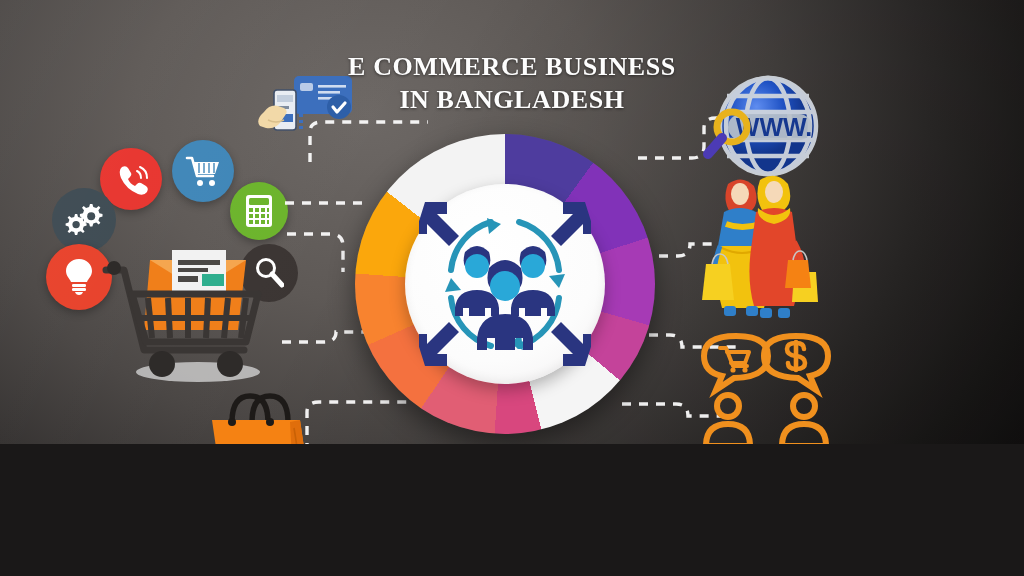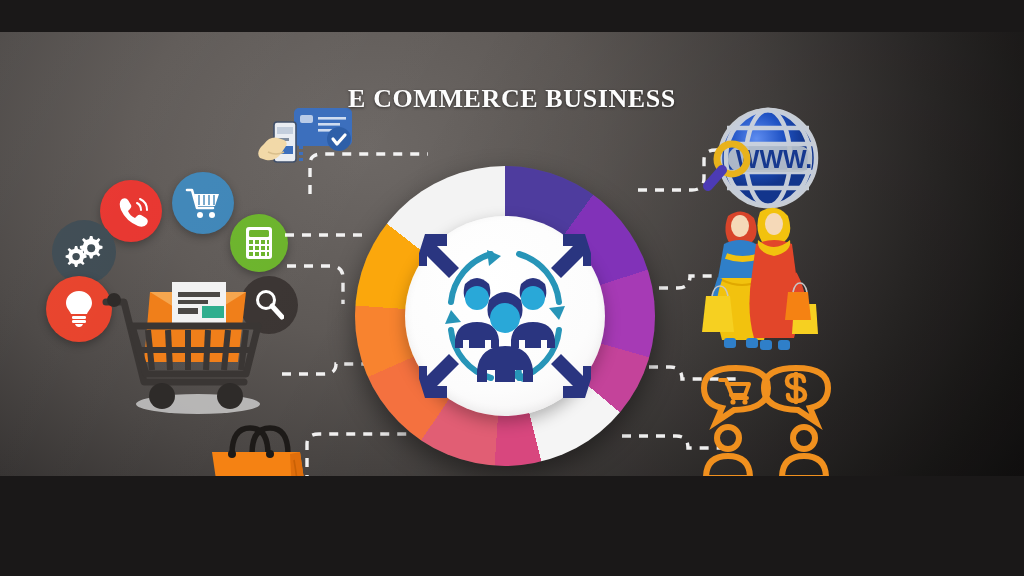--- a/index.html
+++ b/index.html
@@ -3,21 +3,20 @@
 <meta charset="utf-8">
 <style>
   html,body{margin:0;padding:0;background:#1a1818;}
   #stage{
     position:relative;
     width:1024px;height:444px;
     overflow:hidden;
     font-family:"Liberation Sans", sans-serif;
     background:
       radial-gradient(ellipse 780px 620px at 36% 26%, #6d6865 0%, #5e5956 30%, #4a4644 52%, #322f2e 72%, #211f1e 88%, #171515 100%);
-    margin-top: 32px;
   }
   #stage:after{
     content:"";position:absolute;inset:0;pointer-events:none;
     background:linear-gradient(120deg, rgba(255,255,255,0.04) 0%, rgba(0,0,0,0) 38%, rgba(0,0,0,0.18) 72%, rgba(0,0,0,0.35) 100%);
   }
 
   
   .title{
     position:absolute;left:0;right:0;top:50px;
     text-align:center;
@@ -79,20 +78,21 @@
   .flat{position:absolute;}
   .flat svg{display:block;}
 </style>
 </head>
 <body>
 
 <div id="stage">
 
   <div class="title">
     <span>E COMMERCE BUSINESS</span>
+    <span class="l2">IN BANGLADESH</span>
   </div>
 
   <div class="dash" style="left:300px;top:110px;">
     <svg width="130" height="60" viewBox="0 0 130 60">
       <path d="M10 52 L10 22 Q10 12 22 12 L128 12" fill="none" stroke="#ffffff" stroke-width="3.4" stroke-dasharray="9 8" stroke-linecap="butt" opacity=".92"></path>
     </svg>
   </div>
 
   <div class="dash" style="left:283px;top:196px;">
     <svg width="86" height="14" viewBox="0 0 86 14">

